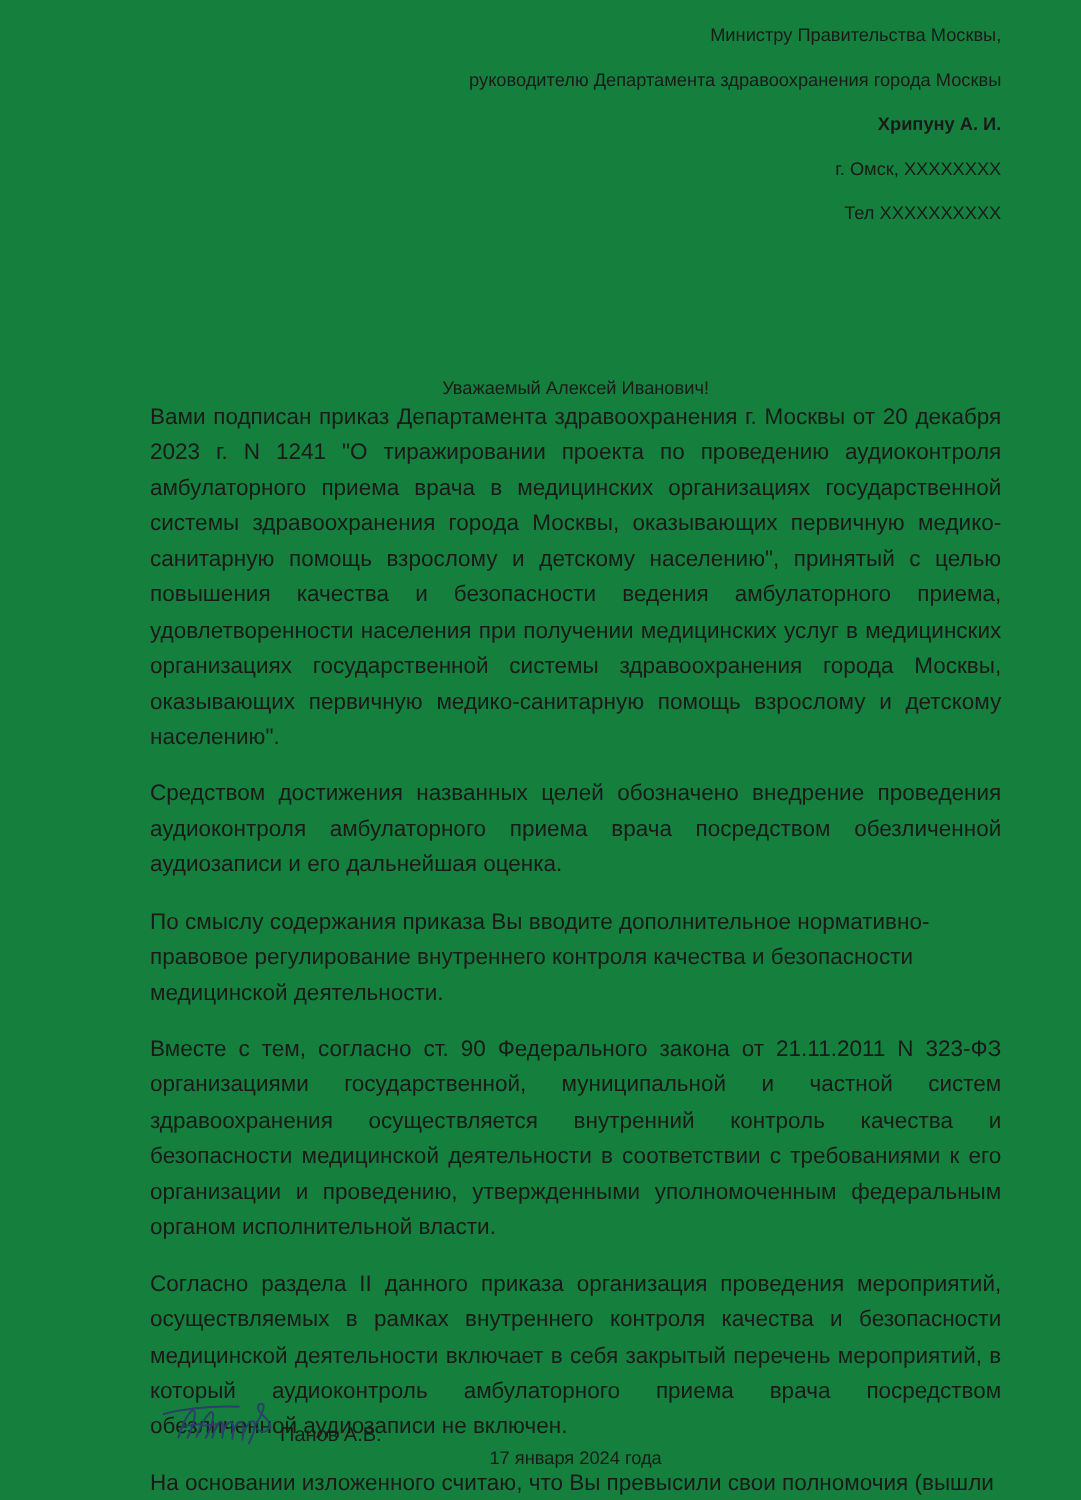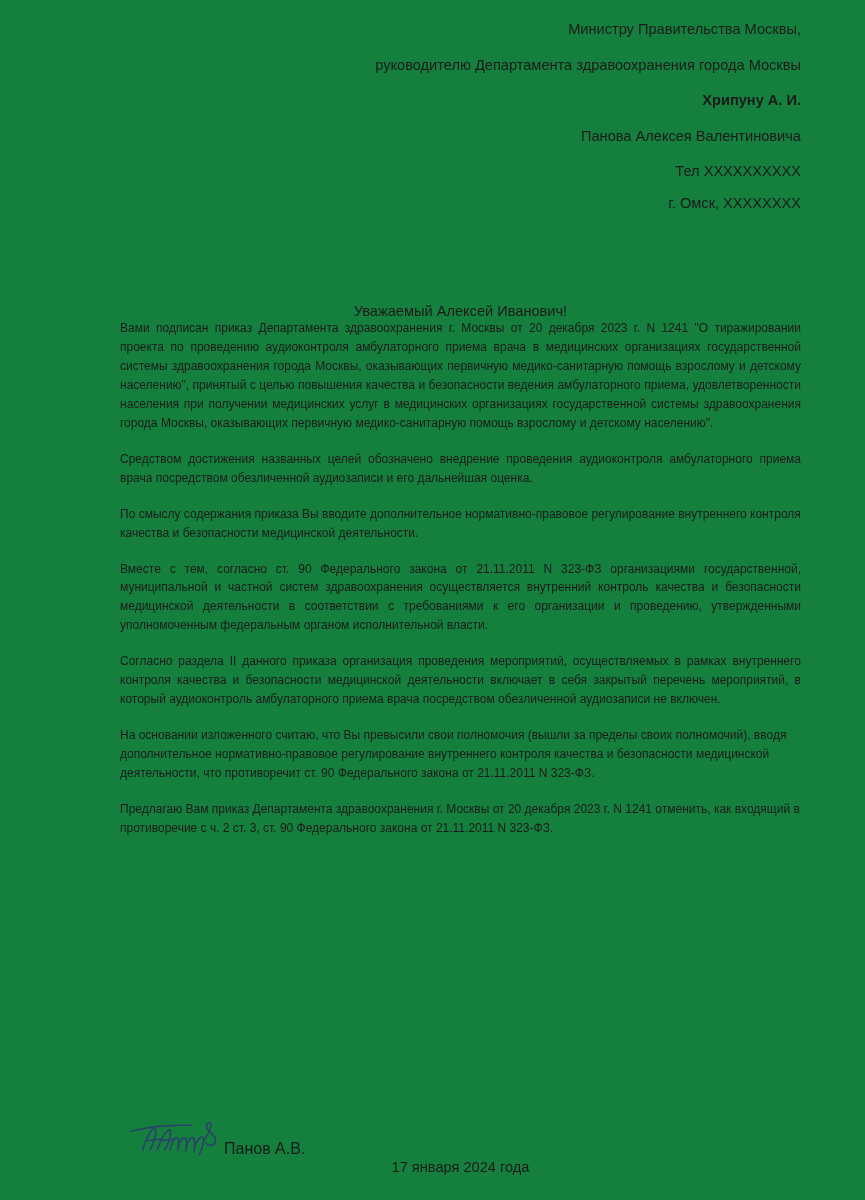--- a/index.html
+++ b/index.html
@@ -57,21 +57,21 @@
 
   
   .body-block {
     position: absolute;
     left: 120px;
     top: 319px;
     width: 681px;
   }
   .body-block p {
     margin: 0 0 17px 0;
-    font-size: 12px;
+    font-size: 18px;
     line-height: 1.58;
     text-align: justify;
     text-justify: inter-word;
     color: #1a1a1a;
     hyphens: none;
   }
   .body-block p.left {
     text-align: left;
   }
   .body-block p:last-child {
@@ -115,23 +115,22 @@
 </style>
 </head>
 <body>
 
 <div class="page">
 
   <div class="addressee">
     <div class="line">Министру Правительства Москвы,</div>
     <div class="line">руководителю Департамента здравоохранения города Москвы</div>
     <div class="line bold">Хрипуну А. И.</div>
-    <div class="line">Панова Алексея Валентиновича</div>
+    <div class="line">г. Омск, XXXXXXXX</div>
     <div class="line tight">Тел XXXXXXXXXX</div>
-    <div class="line">г. Омск, XXXXXXXX</div>
   </div>
 
   <div class="salutation">Уважаемый Алексей Иванович!</div>
 
   <div class="body-block">
     <p>Вами подписан приказ Департамента здравоохранения г. Москвы от 20 декабря 2023 г. N 1241 "О тиражировании проекта по проведению аудиоконтроля амбулаторного приема врача в медицинских организациях государственной системы здравоохранения города Москвы, оказывающих первичную медико-санитарную помощь взрослому и детскому населению", принятый с целью повышения качества и безопасности ведения амбулаторного приема, удовлетворенности населения при получении медицинских услуг в медицинских организациях государственной системы здравоохранения города Москвы, оказывающих первичную медико-санитарную помощь взрослому и детскому населению".</p>
     <p>Средством достижения названных целей обозначено внедрение проведения аудиоконтроля амбулаторного приема врача  посредством  обезличенной аудиозаписи и его дальнейшая оценка.</p>
     <p class="left">По смыслу содержания приказа Вы вводите дополнительное нормативно-правовое регулирование внутреннего контроля качества и безопасности медицинской деятельности.</p>
     <p>Вместе с тем, согласно ст. 90 Федерального закона от 21.11.2011 N 323-ФЗ организациями государственной, муниципальной и частной систем здравоохранения осуществляется внутренний контроль качества и безопасности медицинской деятельности в соответствии с требованиями к его организации и проведению, утвержденными уполномоченным федеральным органом исполнительной власти.</p>
     <p>Согласно раздела II данного приказа организация проведения мероприятий, осуществляемых в рамках внутреннего контроля качества и безопасности медицинской деятельности включает в себя закрытый перечень мероприятий, в который аудиоконтроль амбулаторного приема врача посредством  обезличенной аудиозаписи не включен.</p>

